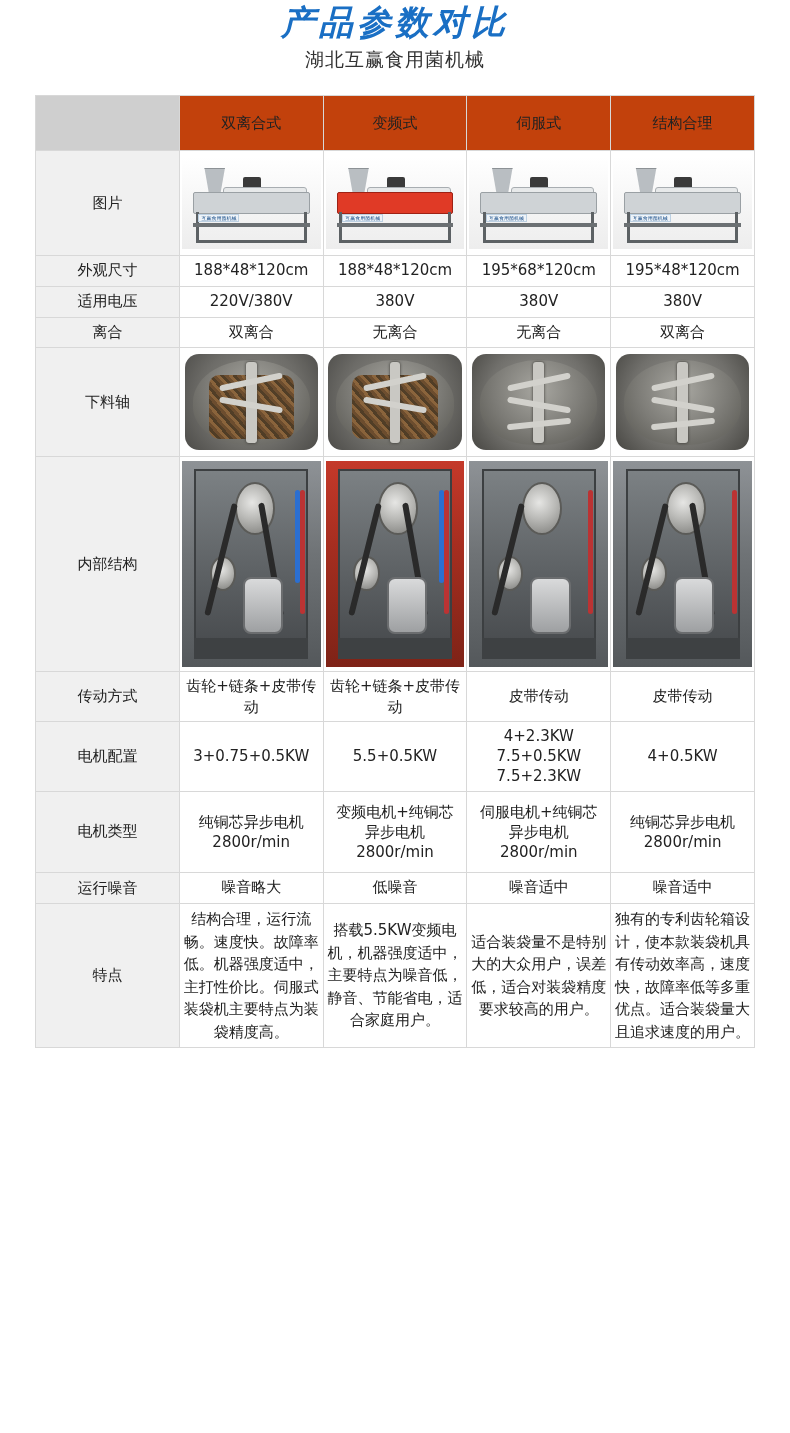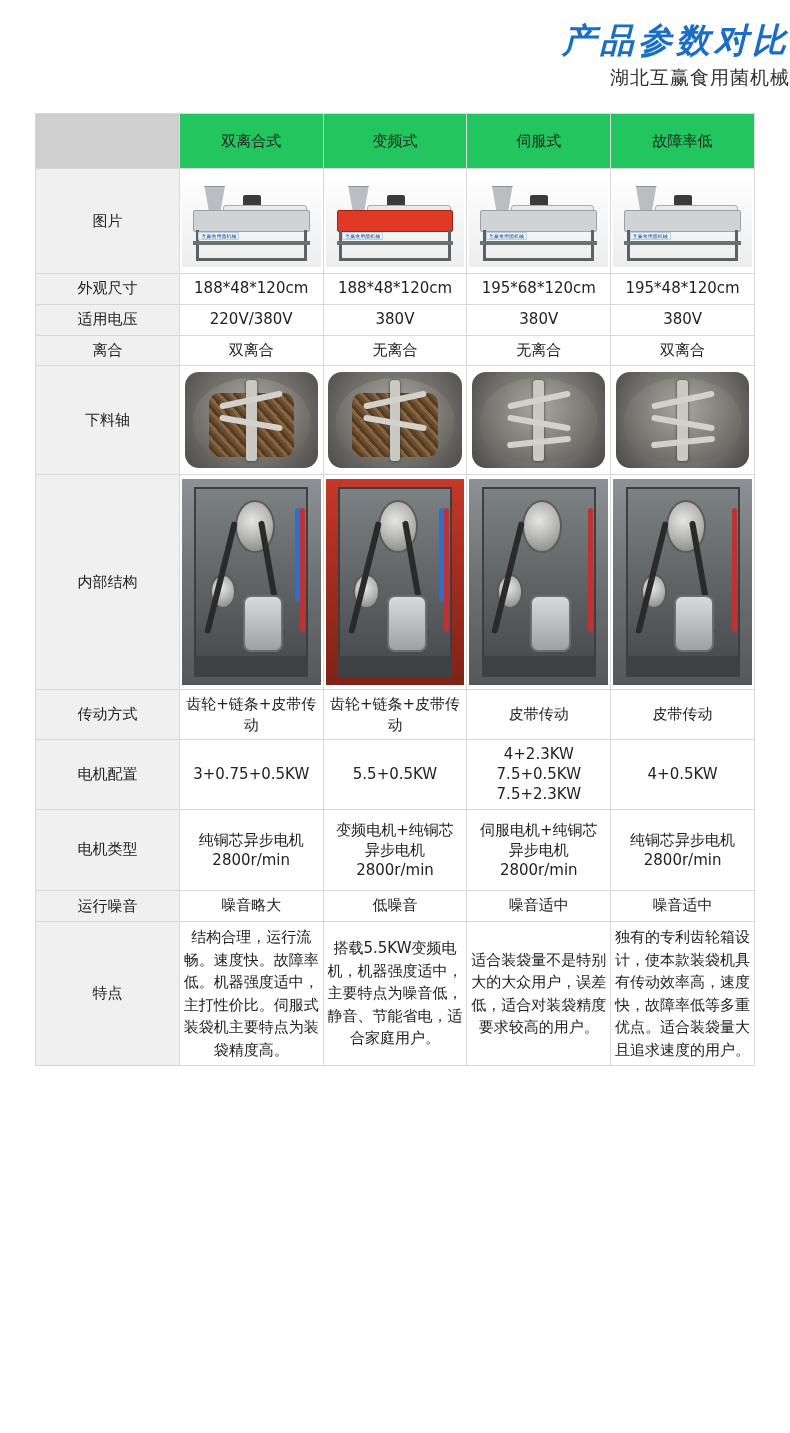--- a/index.html
+++ b/index.html
@@ -3,21 +3,21 @@
 <meta charset="utf-8">
 <style>
   html,body{margin:0;padding:0;}
   body{
     width:790px;
     background:#ffffff;
     font-family:"DejaVu Sans","Liberation Sans",sans-serif;
     color:#222;
   }
   .page{width:790px;box-sizing:border-box;}
-  .header{padding-top:18px;text-align:right;}
+  .header{text-align:center;}
   .title{
     font-size:34px;
     font-weight:bold;
     color:#1a6fc4;
     letter-spacing:4px;
     font-style:italic;
     font-family:"DejaVu Sans","Liberation Sans",sans-serif;
   }
   .subtitle{
     margin-top:1px;
@@ -33,21 +33,21 @@
   }
   table.cmp td,table.cmp th{
     border:1px solid #d8d8d8;
     text-align:center;
     vertical-align:middle;
     font-size:15px;
     color:#222;
     padding:4px 2px;
   }
   thead th{
-    background:#22c55e;
+    background:#c2410c;
     height:46px;
     font-size:18px;
     font-weight:normal;
     color:#111;
   }
   thead th.corner{background:#cfcfcf;}
   td.rowhead{
     background:#f0f0f0;
     font-size:17px;
     width:142px;
@@ -180,21 +180,21 @@
     <div class="subtitle">湖北互赢食用菌机械</div>
   </div>
 
   <table class="cmp">
     <thead>
       <tr>
         <th class="corner"></th>
         <th>双离合式</th>
         <th>变频式</th>
         <th>伺服式</th>
-        <th>故障率低</th>
+        <th>结构合理</th>
       </tr>
     </thead>
     <tbody>
 
       <tr>
         <td class="rowhead">图片</td>
         <td class="imgcell">
           <div class="machine">
             <div class="m-hopper"></div>
             <div class="m-motor"></div>

